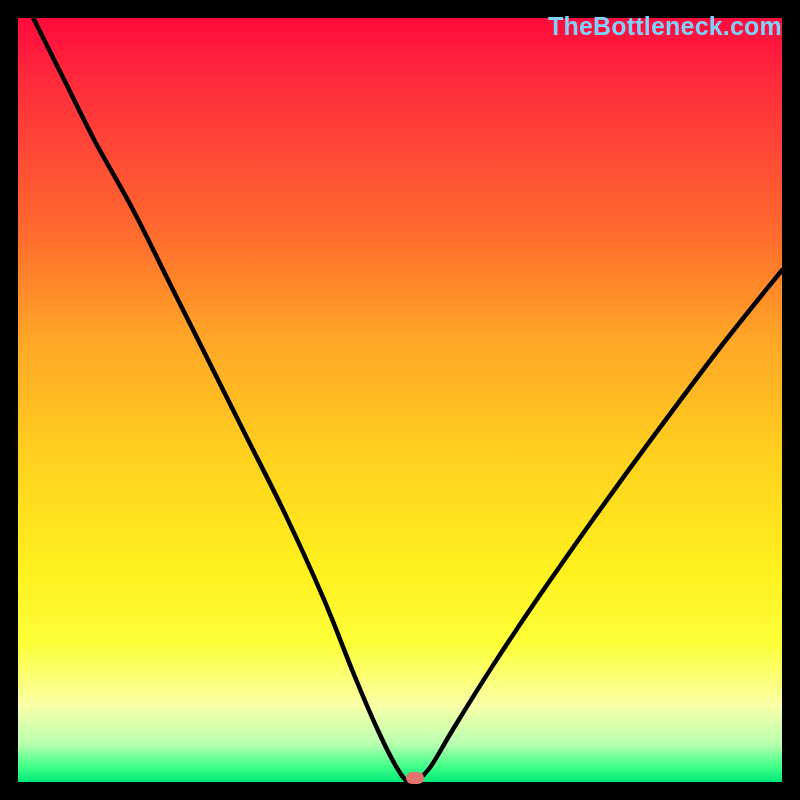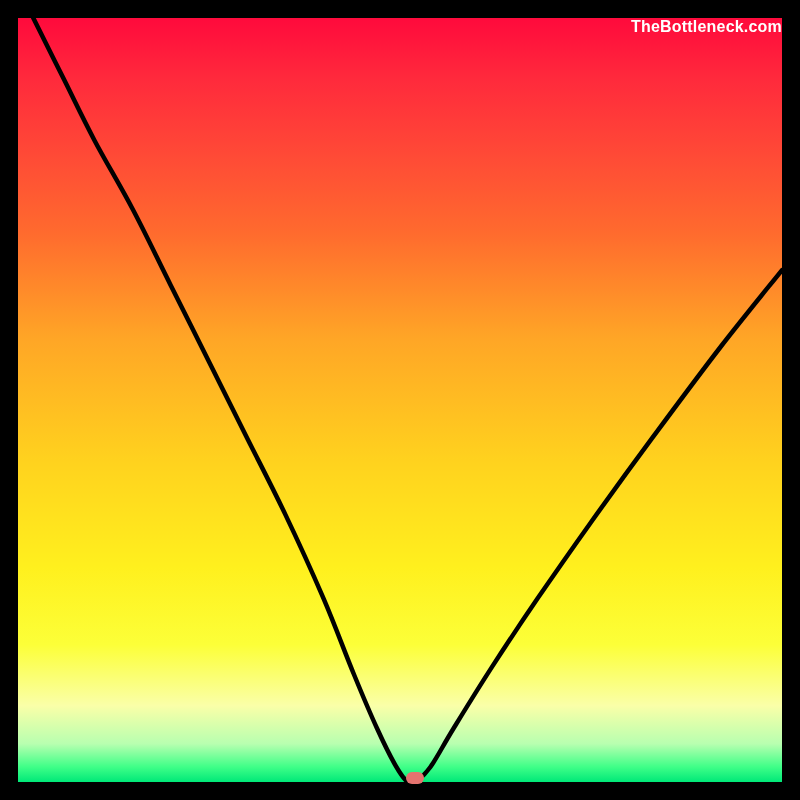--- a/index.html
+++ b/index.html
@@ -34,26 +34,26 @@
       #fff01e 72%,
       #fcff38 82%,
       #faffa8 90%,
       #b8ffb0 95%,
       #40ff88 98%,
       #00e878 100%
     );
   }
   .watermark {
     position: absolute;
-    top: 18px;
+    top: 12px;
     right: 18px;
     font-family: Arial, Helvetica, sans-serif;
-    font-size: 16px;
+    font-size: 25px;
     font-weight: 600;
-    color: #ffffff;
+    color: #7dd3fc;
     letter-spacing: 0.2px;
   }
   svg.curve {
     position: absolute;
     left: 0;
     top: 0;
     width: 764px;
     height: 764px;
   }
   .marker {

